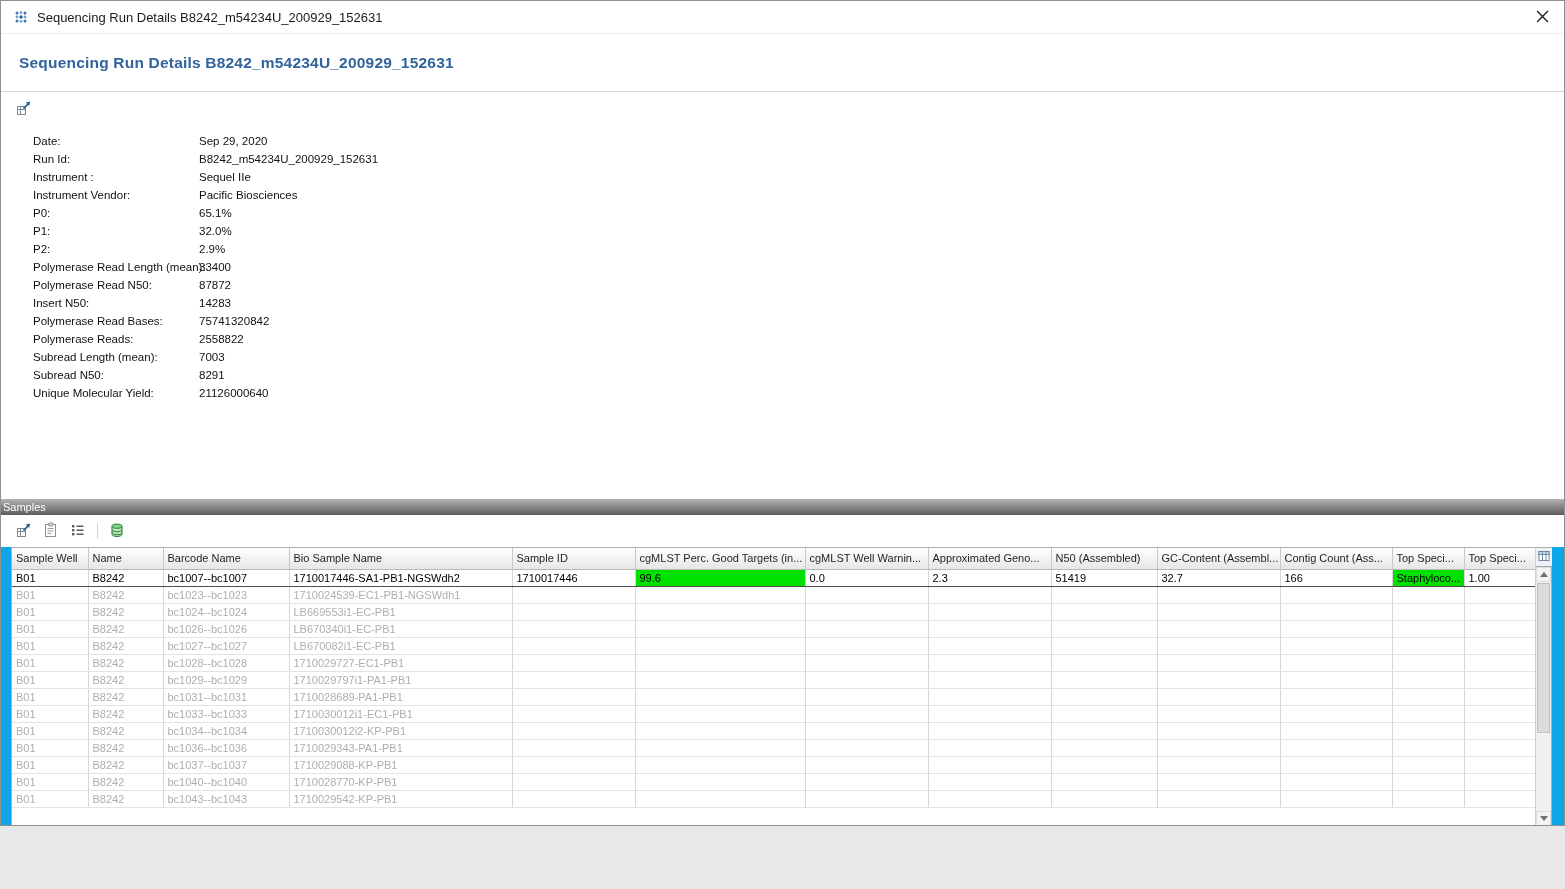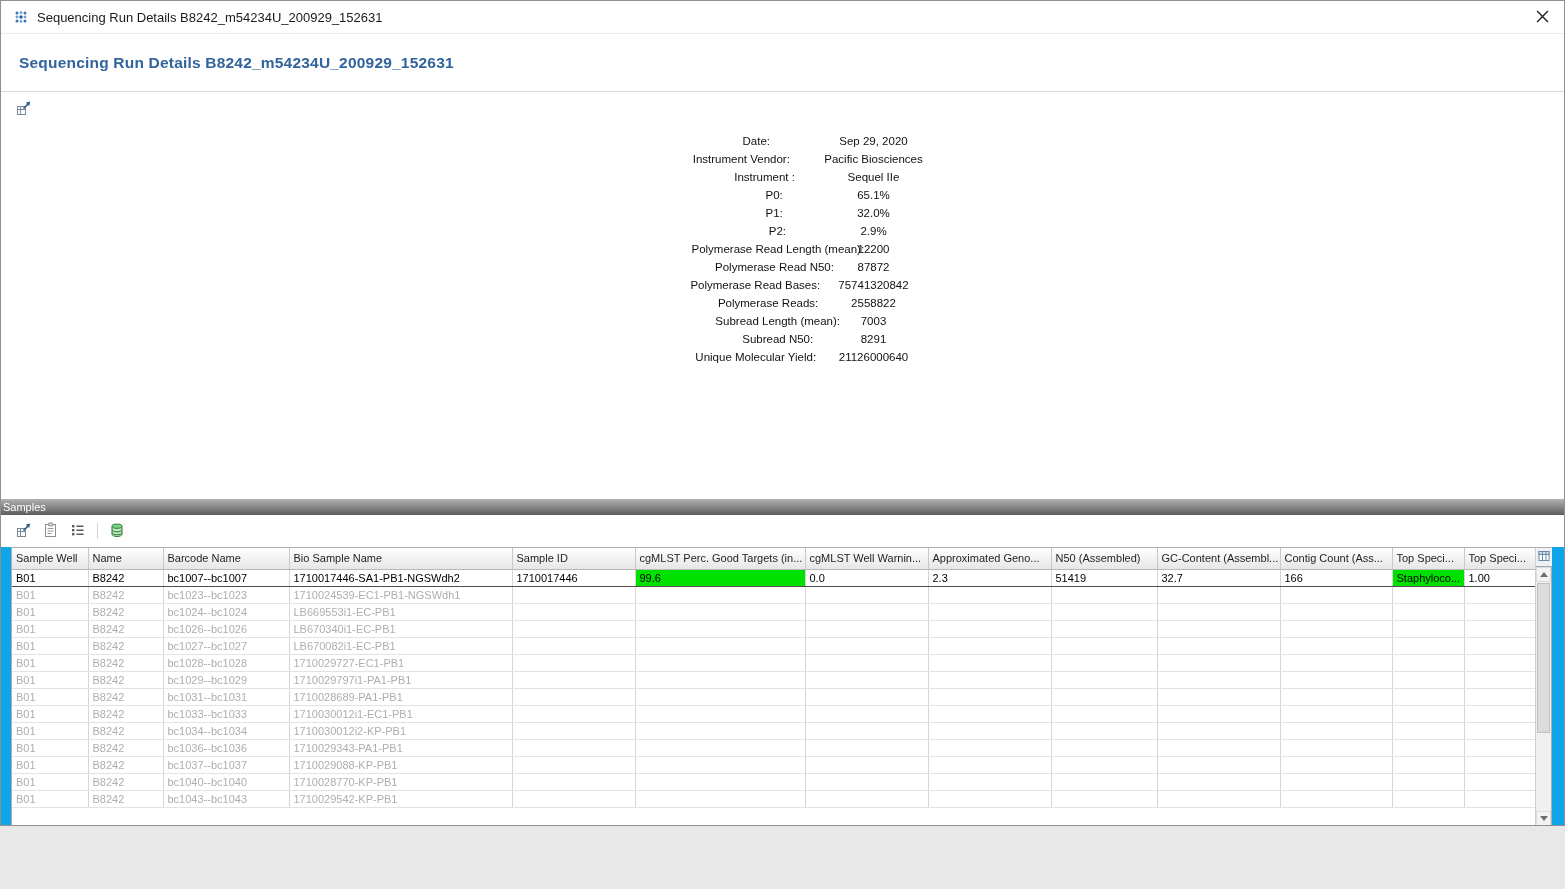--- a/index.html
+++ b/index.html
@@ -14,21 +14,21 @@
   .close-x{position:absolute;right:10px;top:6px;width:24px;height:22px;border:none;background:transparent;display:flex;align-items:center;justify-content:center;cursor:pointer;padding:0;}
 
   
   .heading-row{position:absolute;top:33px;left:0;right:0;height:58px;background:#ffffff;border-bottom:1px solid #d8d8d8;display:flex;align-items:center;padding-left:18px;}
   .heading{font-size:15.5px;font-weight:bold;color:var(--heading-blue,#31639c);letter-spacing:.2px;margin:0;}
 
   
   .details-panel{position:absolute;top:91px;left:0;right:0;height:407px;background:#ffffff;}
   .panel-toolbar{padding:7px 0 0 13px;}
   .icon-btn{width:20px;height:20px;border:none;background:transparent;padding:1px;display:inline-flex;align-items:center;justify-content:center;cursor:pointer;}
-  .details-list{margin:12px 0 0 16px;text-align:center;}
+  .details-list{margin:12px 0 0 32px;}
   .drow{height:18px;line-height:18px;font-size:11.5px;white-space:nowrap;}
   .dlabel{display:inline-block;width:166px;color:#111;}
   .dvalue{color:#111;}
 
   
   .samples-bar{position:absolute;top:498px;left:0;right:0;height:16px;background:linear-gradient(var(--samples-bar-top,#b2b2b2),var(--samples-bar-bottom,#5c5c5c));color:#ffffff;font-size:11px;display:flex;align-items:center;padding-left:2px;}
   .samples-toolbar{position:absolute;top:514px;left:0;right:0;height:32px;background:#ffffff;display:flex;align-items:center;padding-left:13px;gap:7px;}
   .tb-sep{width:1px;height:16px;background:#d4d4d4;margin:0 2px;}
 
   
@@ -96,27 +96,29 @@
             <rect x="1.5" y="6.5" width="8" height="8" fill="#ffffff" stroke="#7a8a99"></rect>
             <path d="M1.5 9.5h8M4.5 6.5v8" stroke="#7a8a99" fill="none"></path>
             <path d="M7.5 8.5L12.5 3.5" stroke="#2e5f8a" stroke-width="1.7" fill="none"></path>
             <path d="M14.2 1.6l-1 4.4-3.4-3.4z" fill="#2e5f8a"></path>
           </svg>
         </span>
       </button>
     </div>
     <div class="details-list">
         <div class="drow"><span class="dlabel">Date:</span><span class="dvalue">Sep 29, 2020</span></div>
+        <div class="drow"><span class="dlabel">Run Id:</span><span class="dvalue">B8242_m54234U_200929_152631</span></div>
+        <div class="drow"><span class="dlabel">Instrument :</span><span class="dvalue">Sequel IIe</span></div>
         <div class="drow"><span class="dlabel">Instrument Vendor:</span><span class="dvalue">Pacific Biosciences</span></div>
-        <div class="drow"><span class="dlabel">Instrument :</span><span class="dvalue">Sequel IIe</span></div>
         <div class="drow"><span class="dlabel">P0:</span><span class="dvalue">65.1%</span></div>
         <div class="drow"><span class="dlabel">P1:</span><span class="dvalue">32.0%</span></div>
         <div class="drow"><span class="dlabel">P2:</span><span class="dvalue">2.9%</span></div>
-        <div class="drow"><span class="dlabel">Polymerase Read Length (mean):</span><span class="dvalue">12200</span></div>
+        <div class="drow"><span class="dlabel">Polymerase Read Length (mean):</span><span class="dvalue">33400</span></div>
         <div class="drow"><span class="dlabel">Polymerase Read N50:</span><span class="dvalue">87872</span></div>
+        <div class="drow"><span class="dlabel">Insert N50:</span><span class="dvalue">14283</span></div>
         <div class="drow"><span class="dlabel">Polymerase Read Bases:</span><span class="dvalue">75741320842</span></div>
         <div class="drow"><span class="dlabel">Polymerase Reads:</span><span class="dvalue">2558822</span></div>
         <div class="drow"><span class="dlabel">Subread Length (mean):</span><span class="dvalue">7003</span></div>
         <div class="drow"><span class="dlabel">Subread N50:</span><span class="dvalue">8291</span></div>
         <div class="drow"><span class="dlabel">Unique Molecular Yield:</span><span class="dvalue">21126000640</span></div>
       </div>
   </div>
 
   <div class="samples-bar">
     <span>Samples</span>

